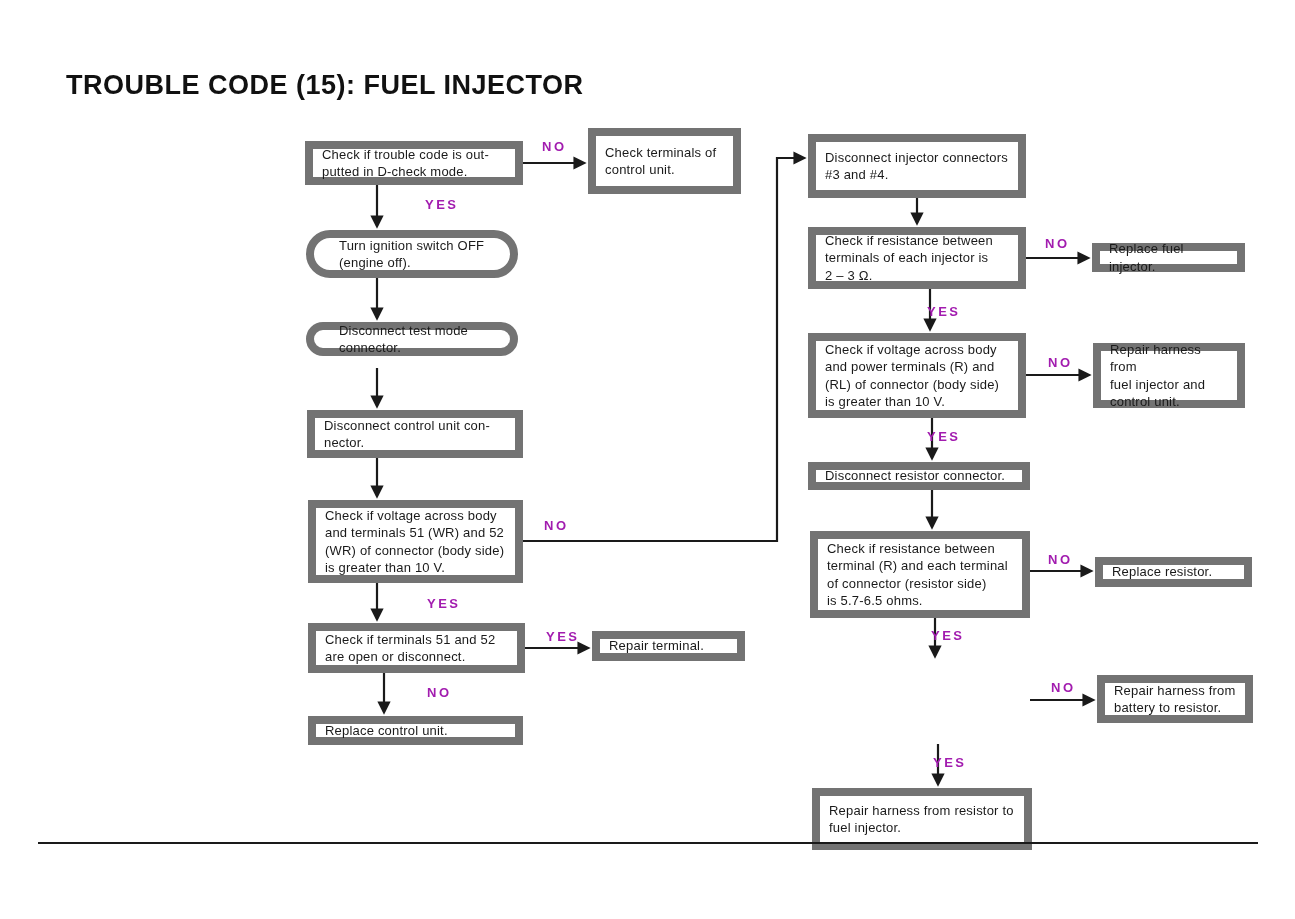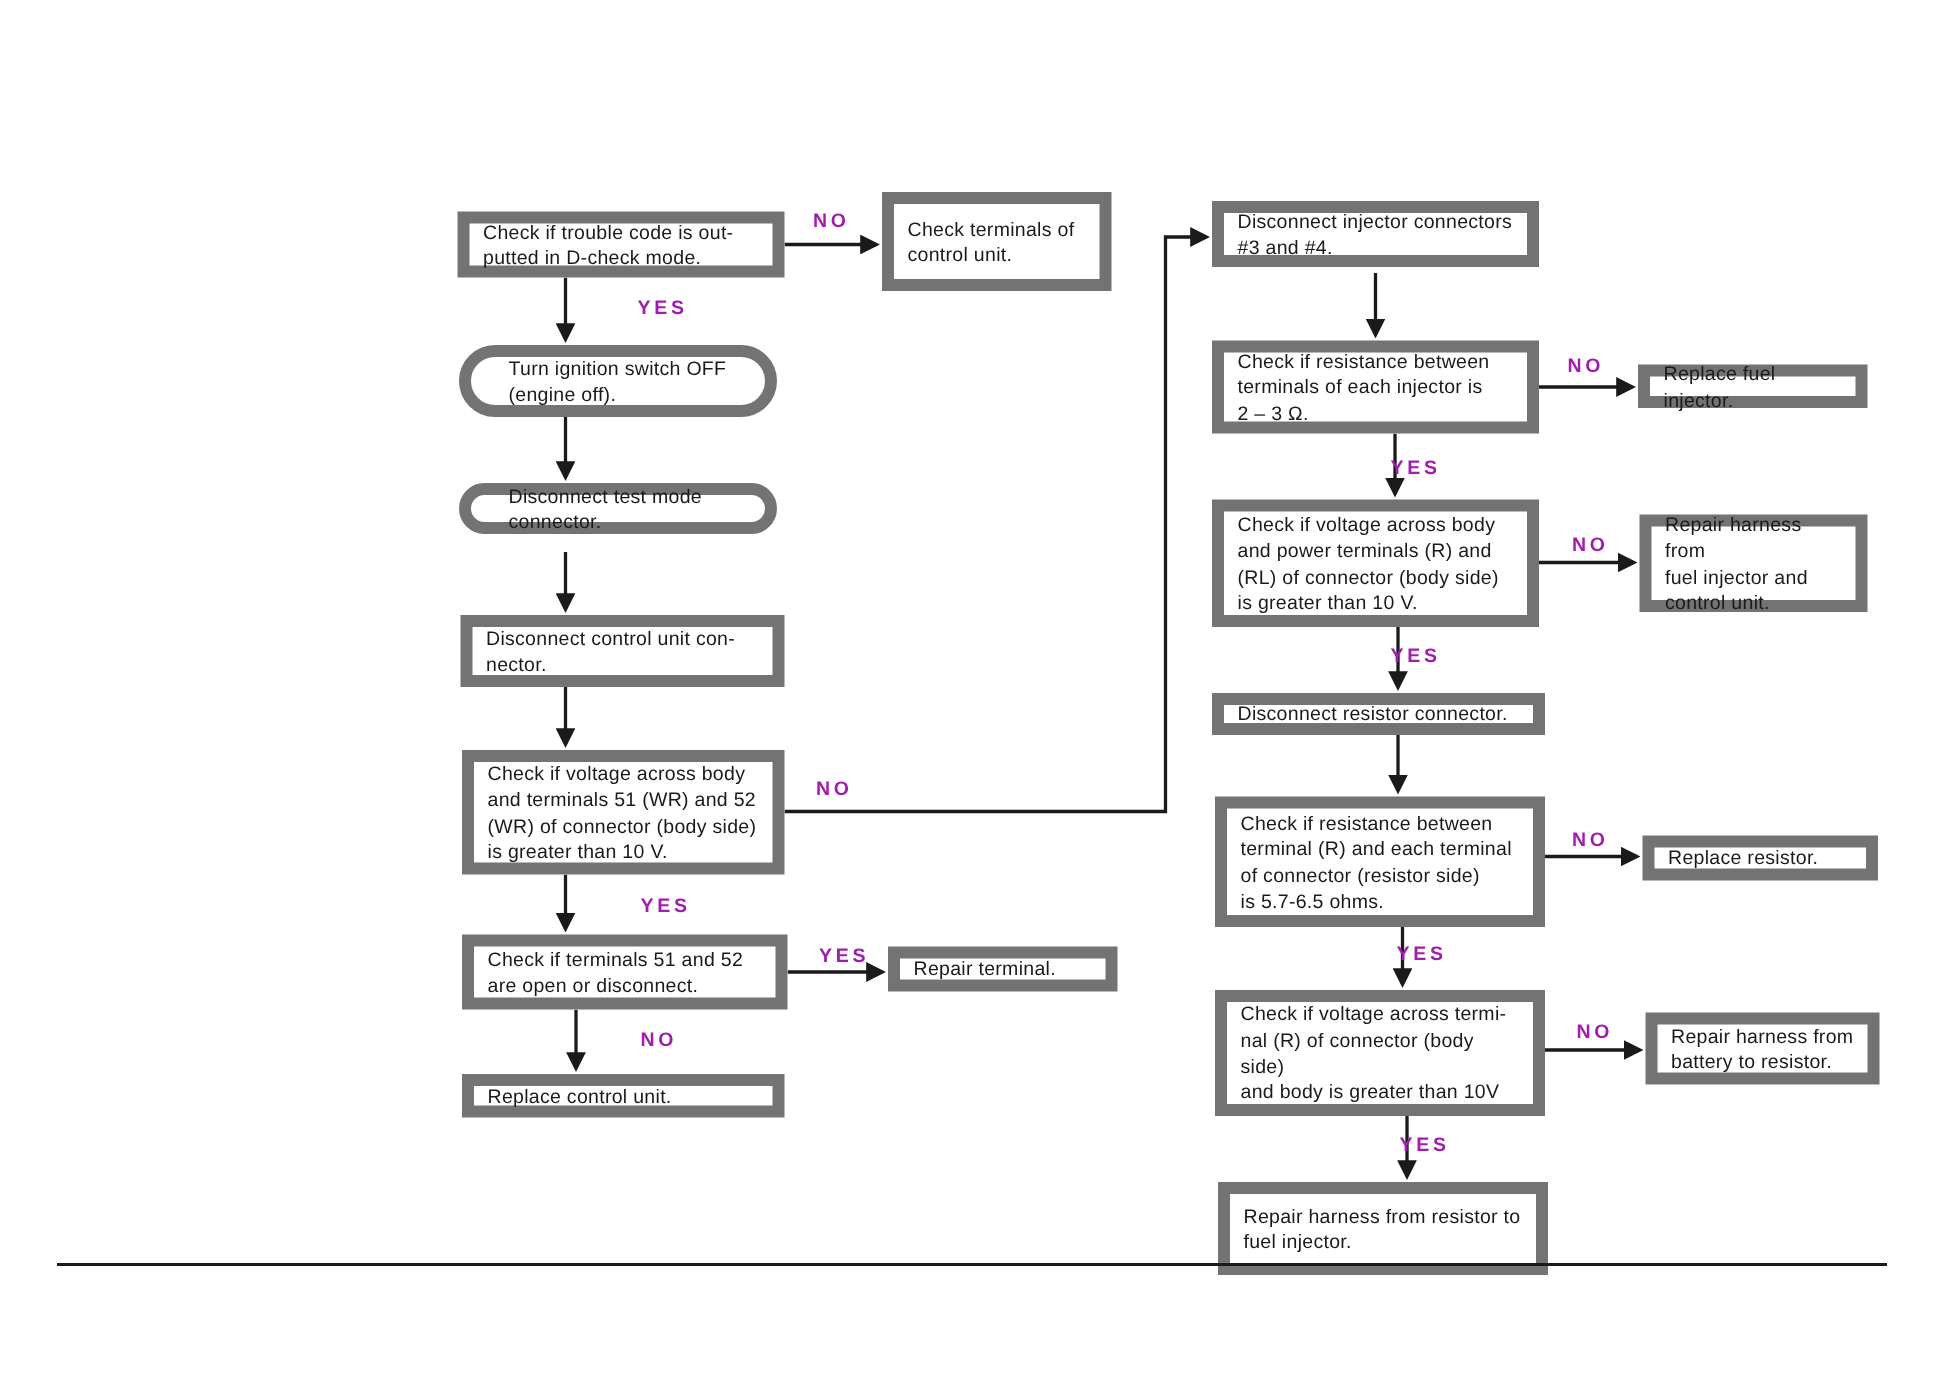--- a/index.html
+++ b/index.html
@@ -32,20 +32,21 @@
   .rule {
     position:absolute; left:38px; top:842px;
     width:1220px; height:2px; background:#1a1a1a;
   }
 </style>
 </head>
 <body>
 
 <div class="page">
 
+  <h1 class="title">TROUBLE CODE (15): FUEL INJECTOR</h1>
 
   <svg class="wires" width="1295" height="919" viewBox="0 0 1295 919">
     <defs>
       <marker id="arrow" viewBox="0 0 10 10" refX="8" refY="5" markerWidth="6" markerHeight="6" orient="auto-start-reverse">
         <path d="M 0 0 L 10 5 L 0 10 z" fill="#1a1a1a"></path>
       </marker>
     </defs>
     <g fill="none" stroke="#1a1a1a" stroke-width="2.2">
       <path d="M523,163 H584" marker-end="url(#arrow)"></path>
       <path d="M377,185 V226" marker-end="url(#arrow)"></path>
@@ -89,21 +90,21 @@
 (WR) of connector (body side)
 is greater than 10 V.</div>
 
   <div class="node" style="left:308px;top:623px;width:217px;height:50px">Check if terminals 51 and 52
 are open or disconnect.</div>
 
   <div class="node" style="left:592px;top:631px;width:153px;height:30px">Repair terminal.</div>
 
   <div class="node" style="left:308px;top:716px;width:215px;height:29px">Replace control unit.</div>
 
-  <div class="node" style="left:808px;top:134px;width:218px;height:44px">Disconnect injector connectors
+  <div class="node" style="left:808px;top:134px;width:218px;height:64px">Disconnect injector connectors
 #3 and #4.</div>
 
   <div class="node" style="left:808px;top:227px;width:218px;height:62px">Check if resistance between
 terminals of each injector is
 2 – 3 Ω.</div>
 
   <div class="node" style="left:1092px;top:243px;width:153px;height:29px">Replace fuel injector.</div>
 
   <div class="node" style="left:808px;top:333px;width:218px;height:85px">Check if voltage across body
 and power terminals (R) and
@@ -116,23 +117,20 @@
 
   <div class="node" style="left:808px;top:462px;width:222px;height:28px">Disconnect resistor connector.</div>
 
   <div class="node" style="left:810px;top:531px;width:220px;height:87px">Check if resistance between
 terminal (R) and each terminal
 of connector (resistor side)
 is 5.7-6.5 ohms.</div>
 
   <div class="node" style="left:1095px;top:557px;width:157px;height:30px">Replace resistor.</div>
 
-  <div class="node" style="left:810px;top:660px;width:220px;height:84px">Check if voltage across termi-
-nal (R) of connector (body side)
-and body is greater than 10V</div>
 
   <div class="node" style="left:1097px;top:675px;width:156px;height:48px">Repair harness from
 battery to resistor.</div>
 
   <div class="node" style="left:812px;top:788px;width:220px;height:62px">Repair harness from resistor to
 fuel injector.</div>
 
   <span class="edge-label" style="left:542px;top:139px">NO</span>
   <span class="edge-label" style="left:425px;top:197px">YES</span>
   <span class="edge-label" style="left:544px;top:518px">NO</span>

